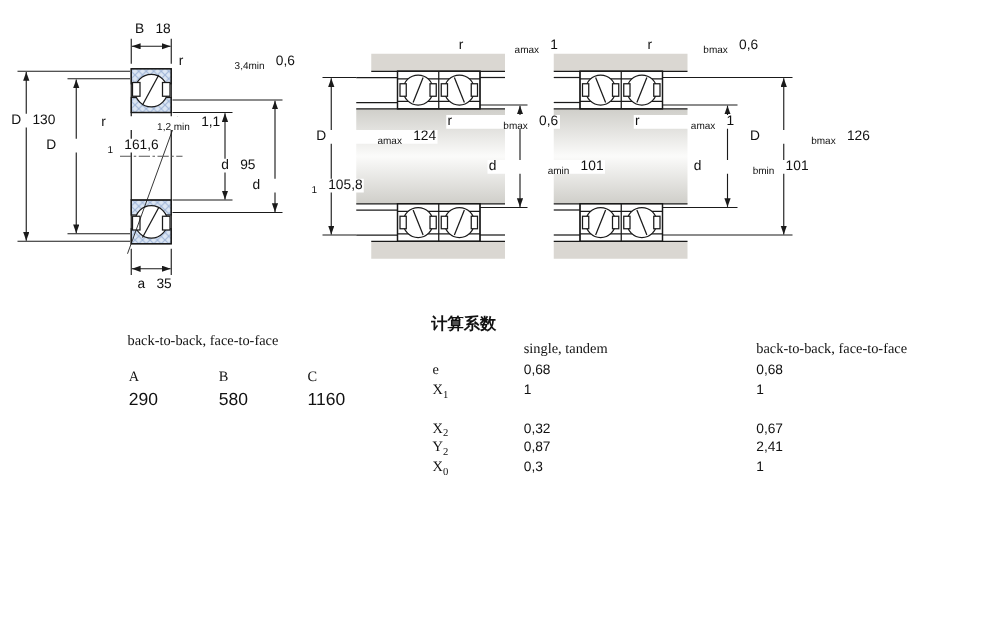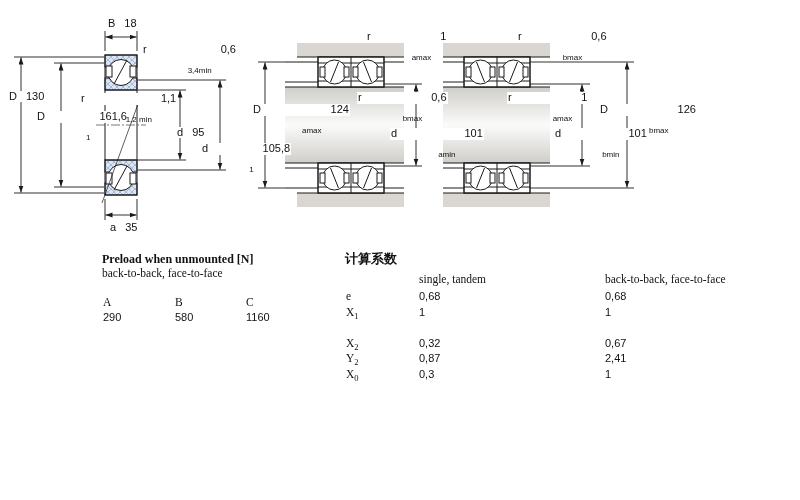--- a/index.html
+++ b/index.html
@@ -6,28 +6,28 @@
   .canvas {
     position:relative; width:800px; height:500px; background:#fff;
     font-family:"Liberation Sans", sans-serif; color:#111;
     overflow:hidden;
   }
   svg { position:absolute; left:0; top:0; }
   .dim-label {
     position:absolute; font:11px "Liberation Sans", sans-serif;
     background:#fff; padding:0 1px; white-space:nowrap; line-height:11px;
   }
-  .dim-label .sub { font-size:8px; position:relative; top:20px; letter-spacing:0;padding-left:41px; }
+  .dim-label .sub { font-size:8px; position:relative; top:3px; letter-spacing:0;padding-left:41px; }
   .dim-label .val { margin-left:9px; }
   .tables { position:absolute; font-family:"Liberation Serif", serif; }
   .preload { left:102px; top:252px; width:240px; height:80px; }
   .preload .title { position:absolute; left:0; top:0; font-weight:bold; font-size:12px; white-space:nowrap; }
   .preload .subtitle { position:absolute; left:0; top:15px; font-size:11.5px; white-space:nowrap; }
   .preload .hdr { position:absolute; top:44px; font-size:11.5px; }
-  .preload .val { position:absolute; top:59px; font-size:11px; font-family:"Liberation Sans", sans-serif; }
+  .preload .val { position:absolute; top:59px; font-size:14px; font-family:"Liberation Sans", sans-serif; }
   .c0 { left:1px; } .c1 { left:73px; } .c2 { left:144px; }
   .factors { left:345px; top:250px; width:455px; height:160px; }
   .factors .title { position:absolute; left:0; top:0; font-weight:bold; font-size:13px; white-space:nowrap; }
   .factors .h1 { position:absolute; left:74px; top:23px; font-size:11.5px; white-space:nowrap; }
   .factors .h2 { position:absolute; left:260px; top:23px; font-size:11.5px; white-space:nowrap; }
   .f-row { position:absolute; left:0; width:455px; height:15px; font-size:11.5px; }
   .f-sym { position:absolute; left:1px; }
   .f-sym .sub { font-size:8.5px; position:relative; top:3px; }
   .f-v1 { position:absolute; left:74px; font-family:"Liberation Sans", sans-serif; font-size:11px; }
   .f-v2 { position:absolute; left:260px; font-family:"Liberation Sans", sans-serif; font-size:11px; }
@@ -222,21 +222,20 @@
     <span>r</span><span class="sub">amax</span><span class="val">1</span>
   </div>
   <div class="dim-label" style="left:554px;top:128px">
     <span>d</span><span class="sub">bmin</span><span class="val">101</span>
   </div>
   <div class="dim-label" style="left:599px;top:104px">
     <span>D</span><span class="sub">bmax</span><span class="val">126</span>
   </div>
 
   <div class="tables preload">
-    <div class="title">Preload when unmounted [N]</div>
     <div class="subtitle">back-to-back, face-to-face</div>
     <span class="hdr c0">A</span>
     <span class="hdr c1">B</span>
     <span class="hdr c2">C</span>
     <span class="val c0">290</span>
     <span class="val c1">580</span>
     <span class="val c2">1160</span>
   </div>
 
   <div class="tables factors">

